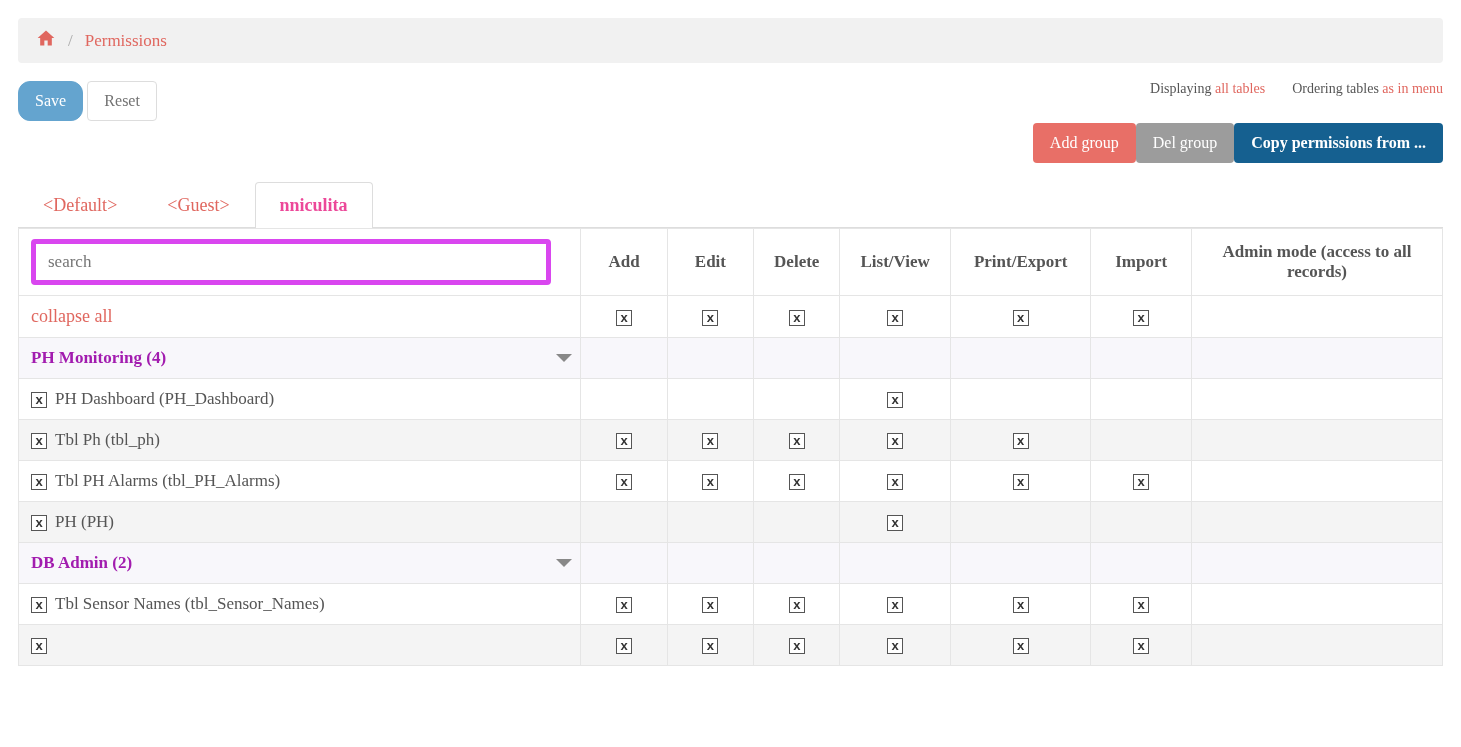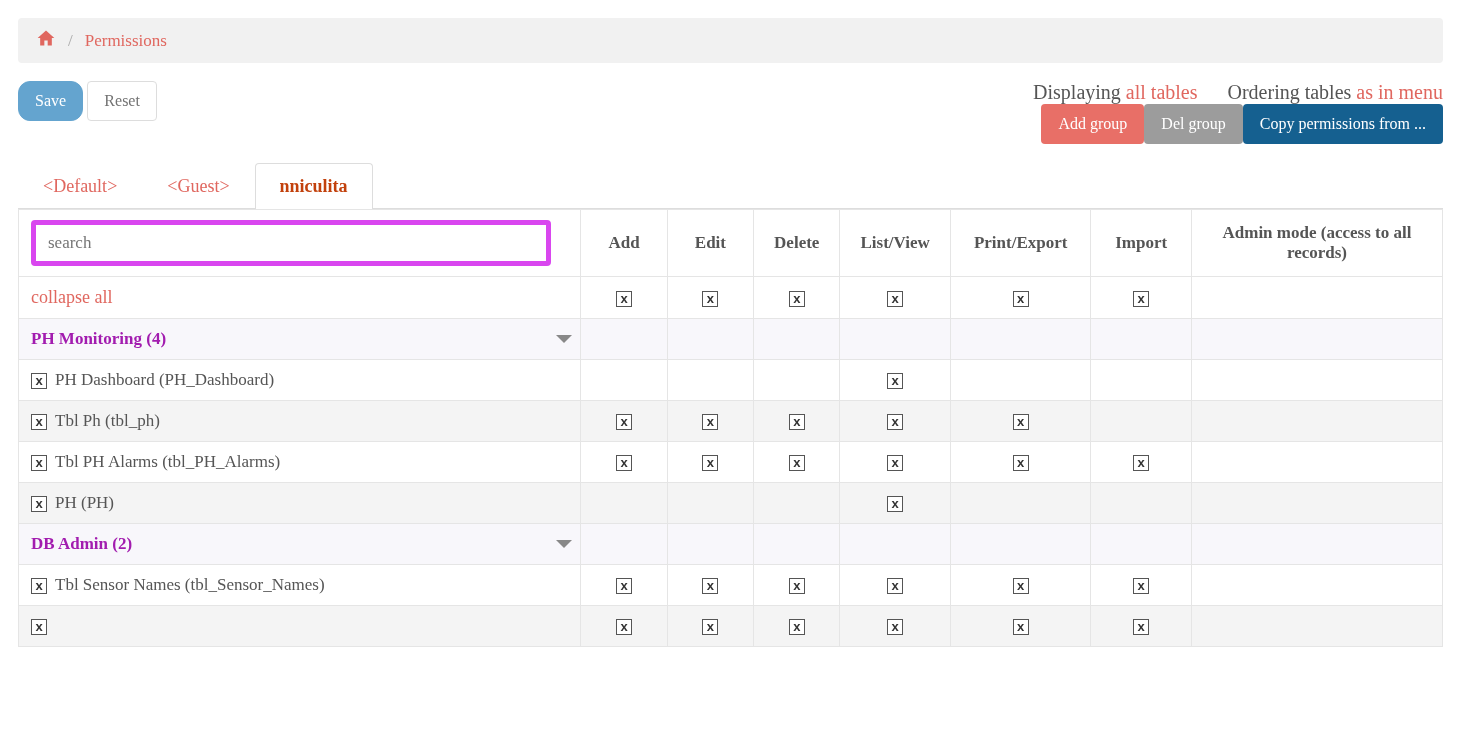--- a/index.html
+++ b/index.html
@@ -35,45 +35,45 @@
     border-radius: 4px;
     border: 1px solid transparent;
     font-family: inherit;
     font-size: 16px;
     cursor: pointer;
   }
   .btn-save { background: #64a4cf; color: #fff; border-color: #64a4cf; border-radius: 12px; }
   .btn-reset { background: #fff; color: #737373; border-color: #ddd; }
   .btn-add { background: #e86f67; color: #fff; }
   .btn-del { background: #9c9c9c; color: #fff; }
-  .btn-copy { background: #156090; color: #fff; }
+  .btn-copy { background: #156090; color: #fff; font-weight: bold; }
   .right-top {
     text-align: right;
   }
-  .right-top .line1 { margin-bottom: 0; font-size: 20px; color:#555;}
+  .right-top .line1 { margin-bottom: 26px; font-size: 14px; color:#555;}
   .right-top .line1 .hl { color: #e0675f; }
   .right-top .line2 { display:flex; gap:0; justify-content:flex-end;}
   .tabs {
     display: flex;
     align-items: center;
     border-bottom: 1px solid #ddd;
     margin-top: 18px;
   }
   .tab {
     padding: 12px 24px;
     color: #e0675f;
     font-size: 18px;
     cursor: pointer;
     border: 1px solid transparent;
     border-bottom: none;
     position: relative;
     top: 1px;
   }
   .tab.active {
-    color: #c2410c;
+    color: #ec4899;
     font-weight: bold;
     background: #fff;
     border-color: #ddd;
     border-top-left-radius: 4px;
     border-top-right-radius: 4px;
   }
   table.perm {
     width: 100%;
     border-collapse: collapse;
     table-layout: fixed;

